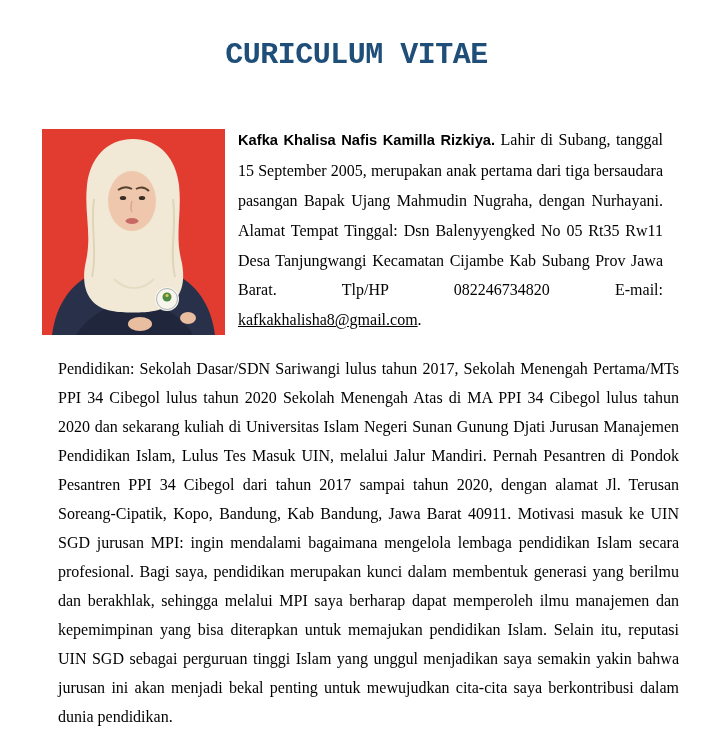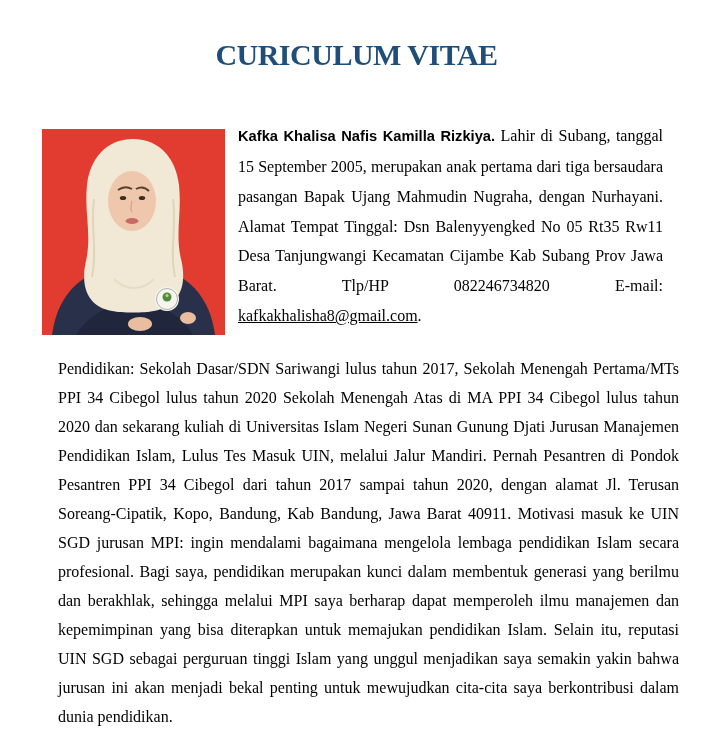--- a/index.html
+++ b/index.html
@@ -12,34 +12,34 @@
     font-family: "Liberation Serif", serif;
     color: #000000;
   }
   .title {
     position: absolute;
     top: 38px;
     left: 0;
     right: 0;
     margin: 0;
     text-align: center;
-    font-family: Liberation Serif, serif;
+    font-family: Liberation Mono, monospace;
     font-weight: bold;
     font-size: 30px;
     letter-spacing: -0.5px;
     color: #1F4E79;
     padding-left: 8px;
   }
   .top-section {
     position: absolute;
     left: 42px;
     top: 117px;
     width: 621px;
     display: flex;
-    align-items: center;
+    align-items: flex-end;
   }
   .photo-frame {
     flex: none;
     width: 183px;
     height: 206px;
     margin-top: 12px;
   }
   .photo-frame svg { display: block; width: 183px; height: 206px; }
   .bio-paragraph {
     margin: 0 0 0 13px;

